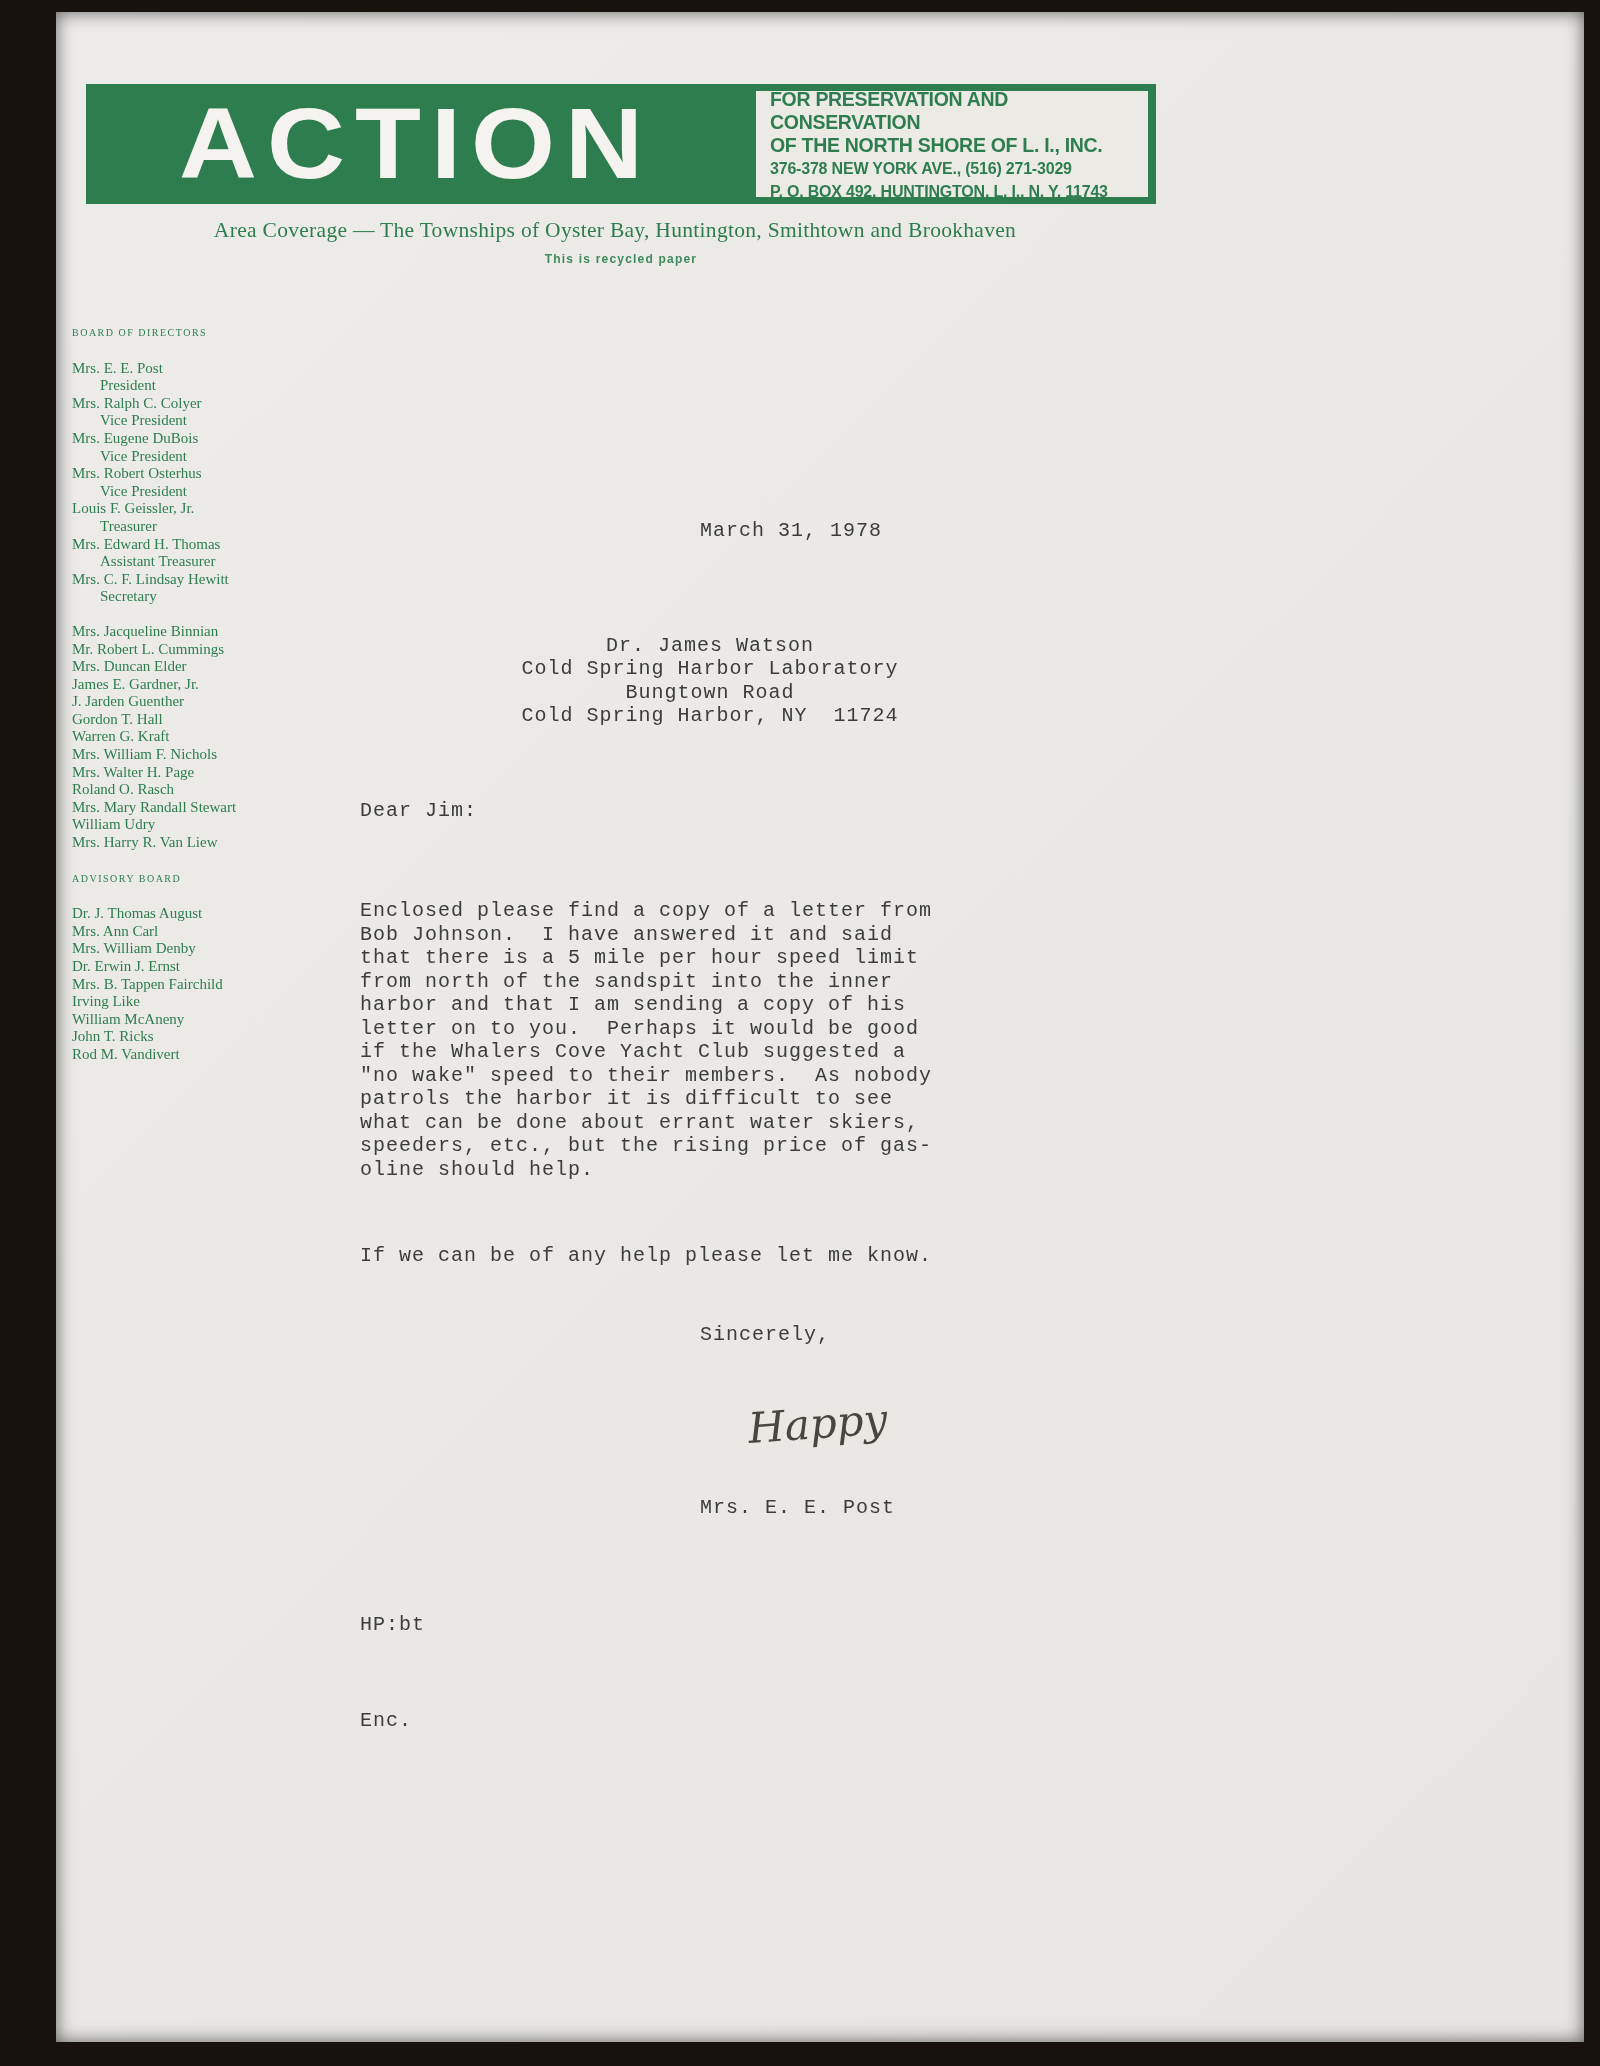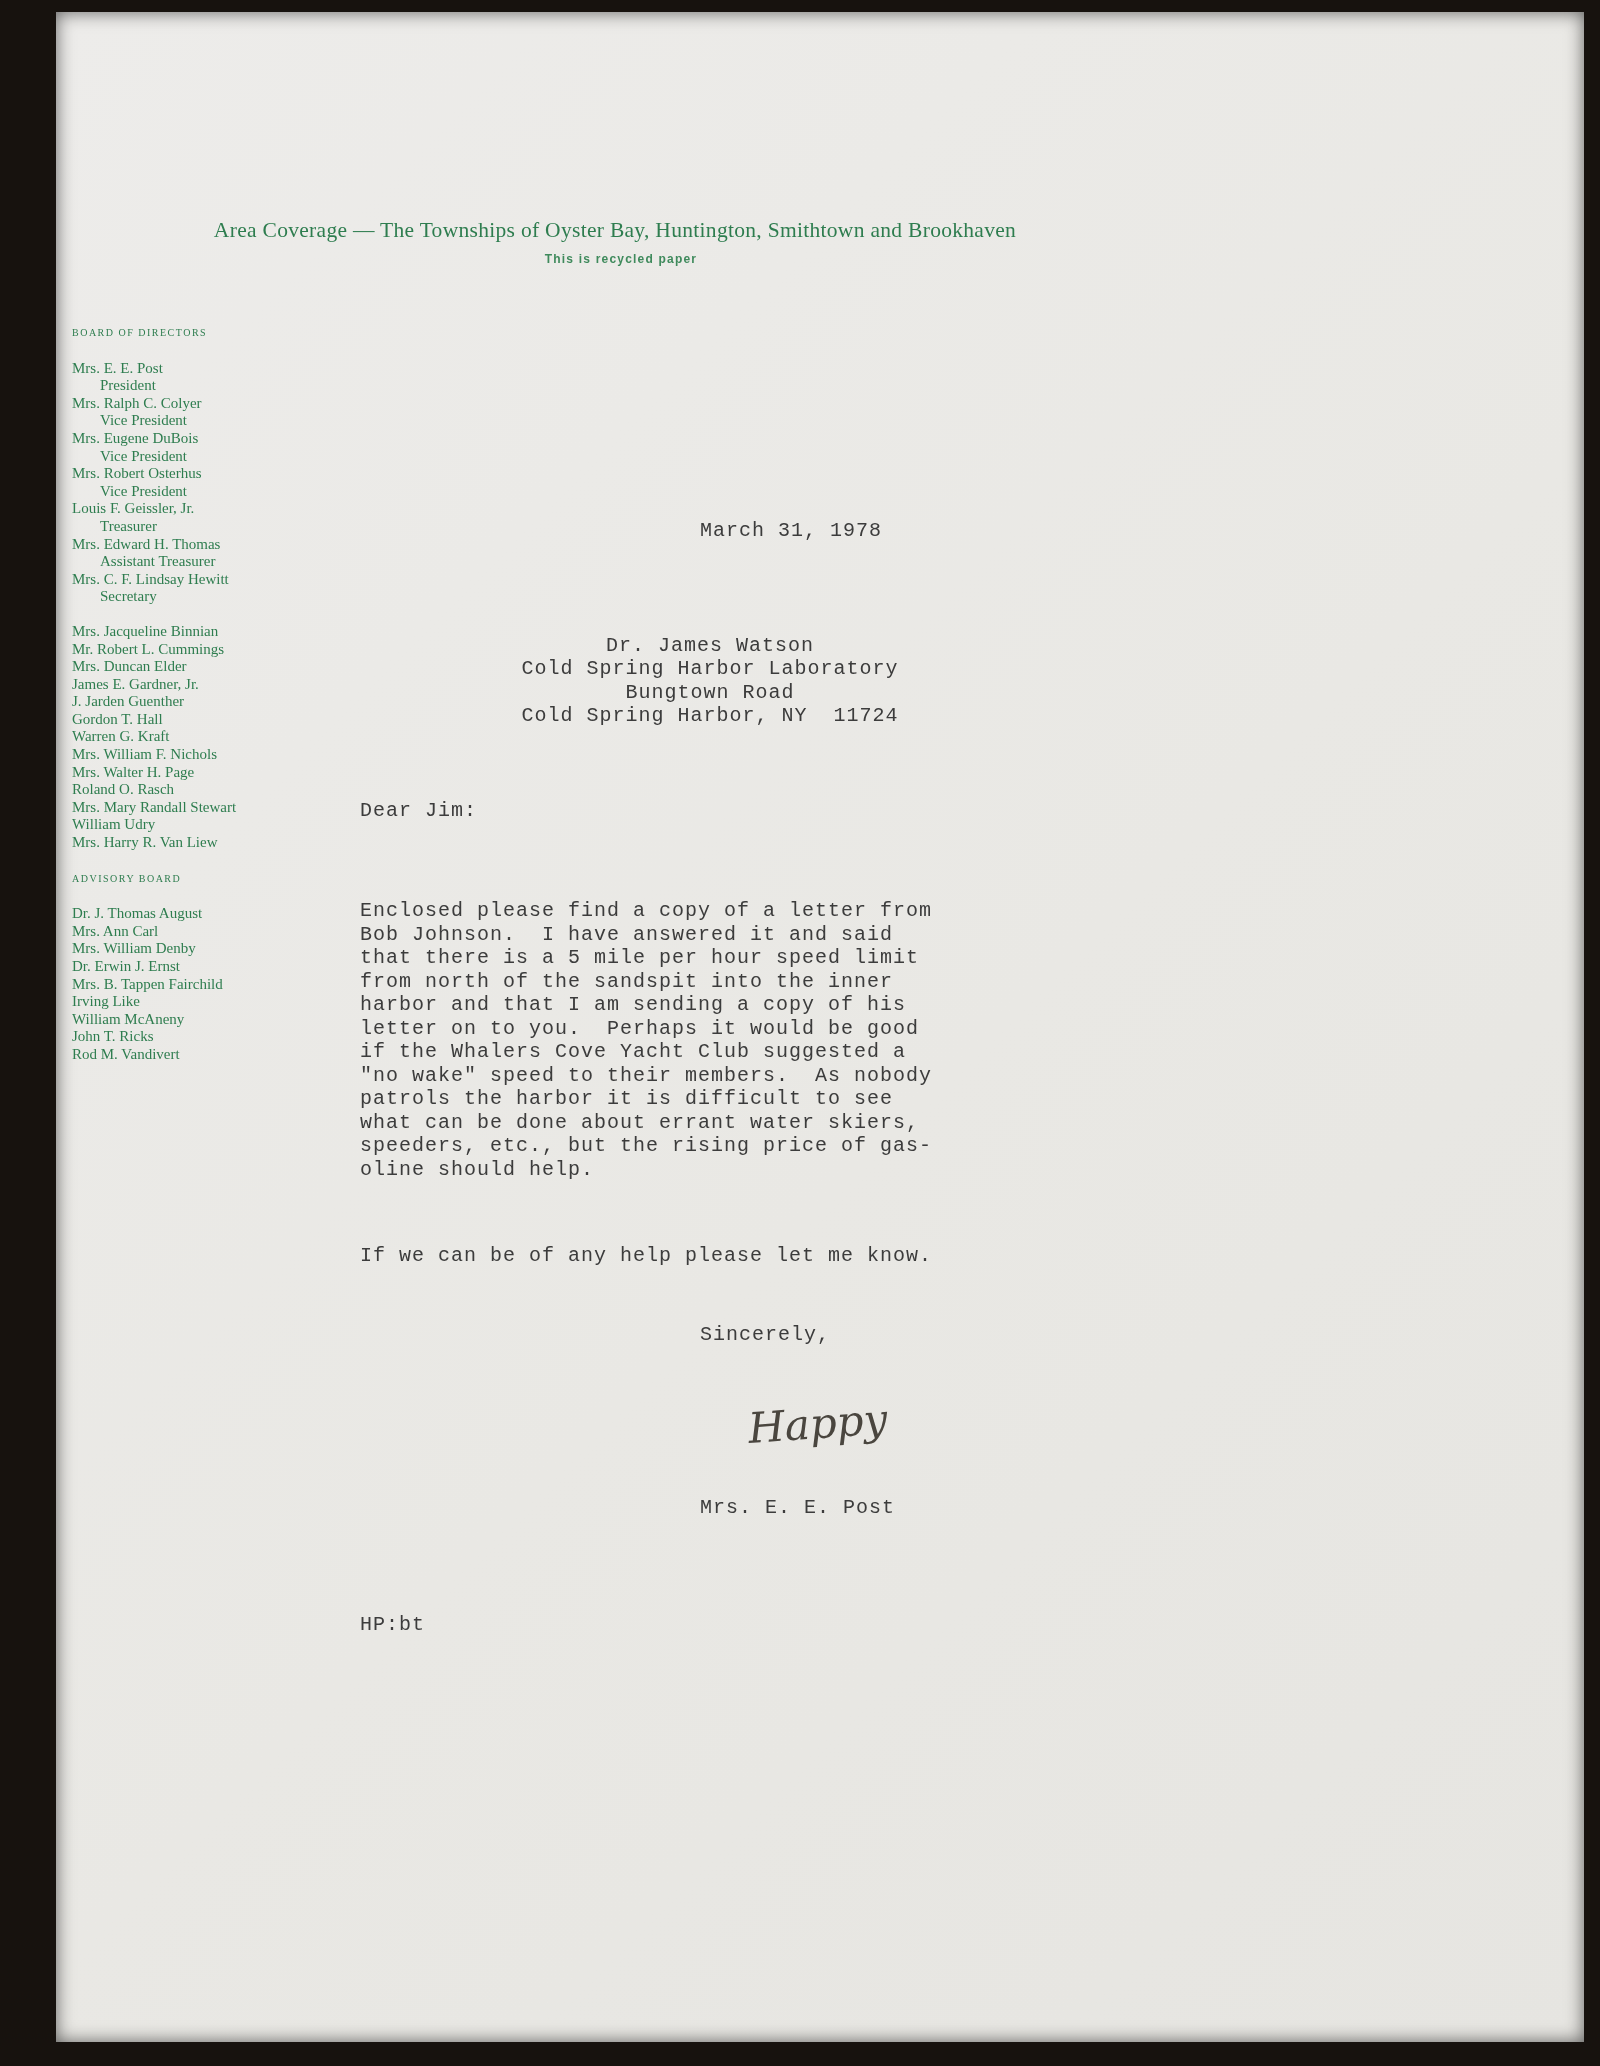--- a/index.html
+++ b/index.html
@@ -177,20 +177,31 @@
   .enclosure {
     margin-top: 26px;
   }
 </style>
 </head>
 <body>
 
 <div class="scan">
   <div class="paper">
 
+    <div class="banner">
+      <div class="banner-logo">
+        <span>ACTION</span>
+      </div>
+      <div class="banner-right">
+        <div class="org-line">FOR PRESERVATION AND CONSERVATION</div>
+        <div class="org-line">OF THE NORTH SHORE OF L. I., INC.</div>
+        <div class="addr-line">376-378 NEW YORK AVE.,  (516) 271-3029</div>
+        <div class="addr-line">P. O. BOX 492, HUNTINGTON, L. I., N. Y. 11743</div>
+      </div>
+    </div>
     <div class="area-coverage">Area Coverage — The Townships of Oyster Bay, Huntington, Smithtown and Brookhaven</div>
     <div class="recycled">This is recycled paper</div>
 
     <div class="sidebar">
       <div class="side-heading">BOARD OF DIRECTORS</div>
       <div>
           <div class="member">
             <div class="m-name">Mrs. E. E. Post</div>
             <div class="m-role">President</div>
           </div>
@@ -310,16 +321,17 @@
 "no wake" speed to their members.  As nobody
 patrols the harbor it is difficult to see
 what can be done about errant water skiers,
 speeders, etc., but the rising price of gas-
 oline should help.</div>
       <div class="closing-line">If we can be of any help please let me know.</div>
       <div class="sincerely">Sincerely,</div>
       <div class="signature">Happy</div>
       <div class="signer">Mrs. E. E. Post</div>
       <div class="initials">HP:bt</div>
+      <div class="enclosure">Enc.</div>
     </div>
 
   </div>
 </div>
 
 </body></html>

